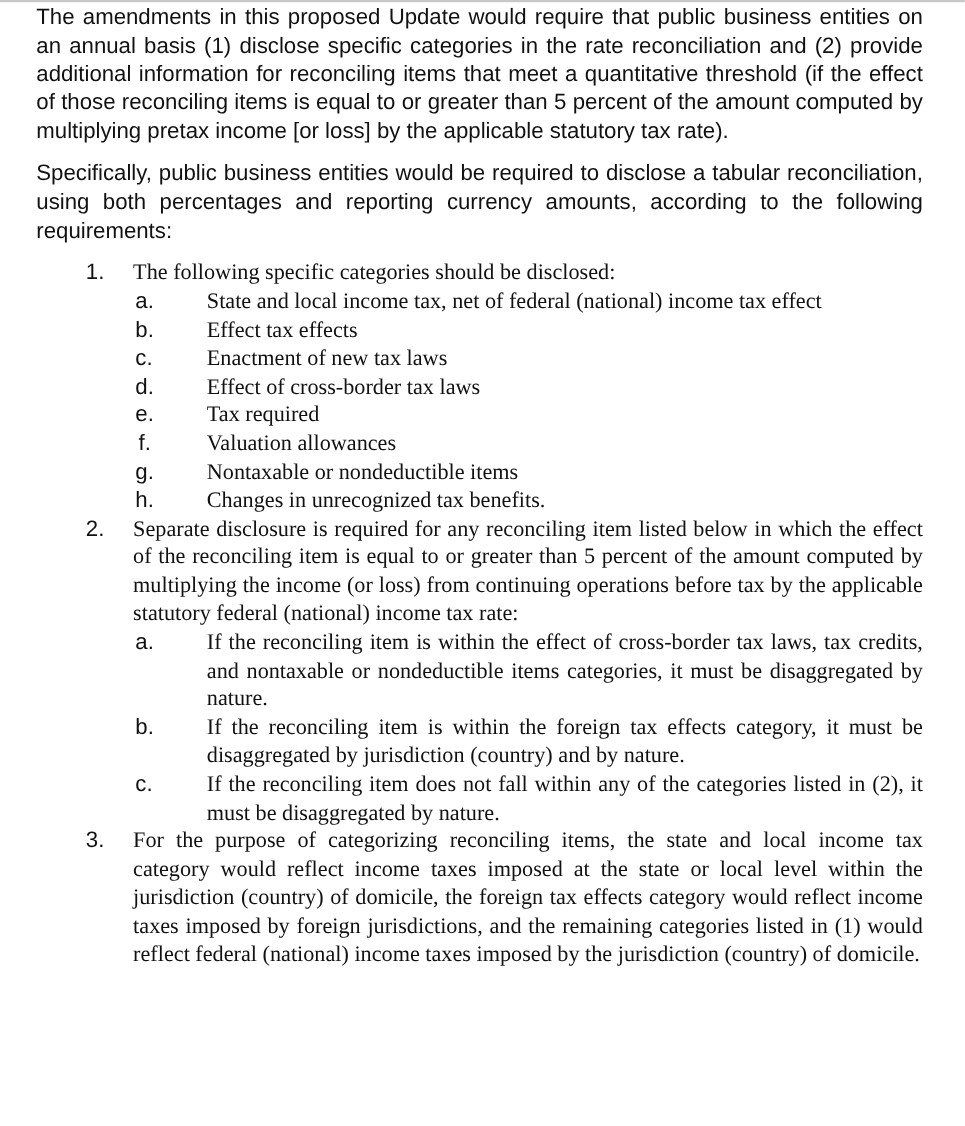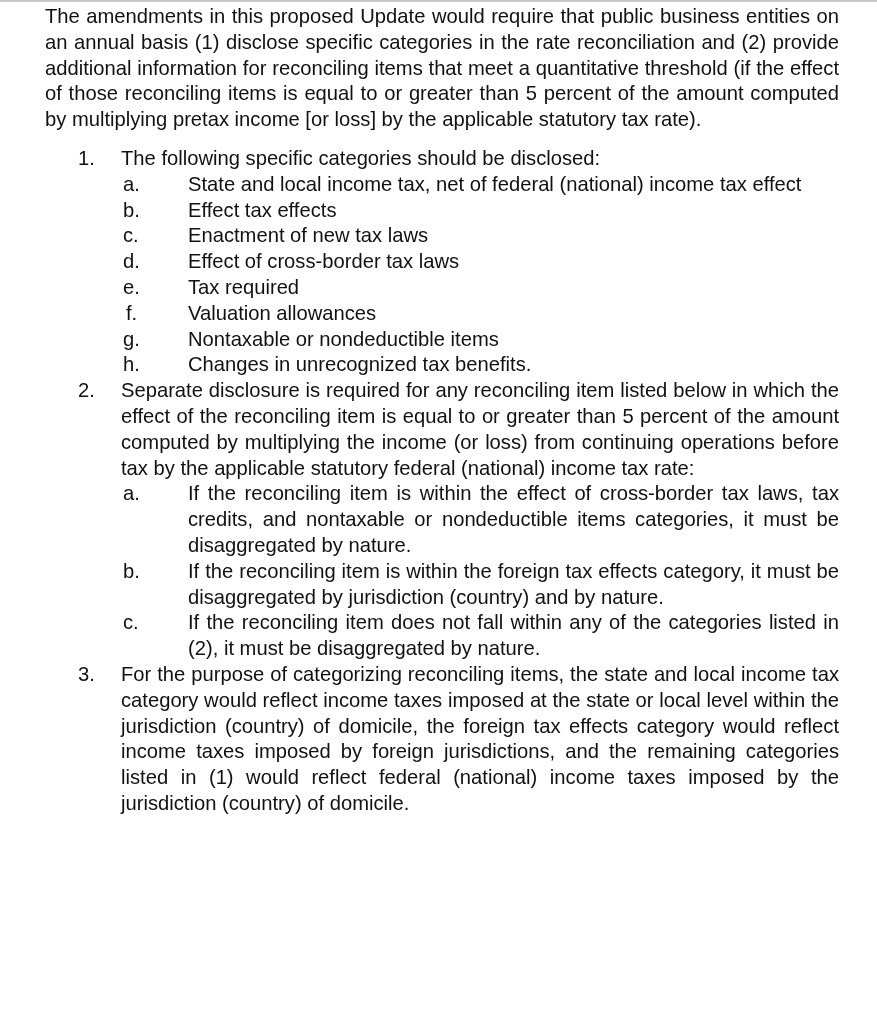--- a/index.html
+++ b/index.html
@@ -3,38 +3,39 @@
 <meta charset="utf-8">
 <style>
   html, body { margin: 0; padding: 0; }
   body {
     width: 877px; height: 1024px; overflow: hidden; background: #ffffff;
     font-family: "Liberation Sans", sans-serif; color: #111111;
     position: relative;
   }
   .topline { position: absolute; left: 0; top: 0; width: 877px; height: 2px; background: #c8c8c8; }
   .doc { position: absolute; left: 33px; top: 4px; width: 806px; font-size: 20.2px; line-height: 25.8px; }
-  p.para { margin: 0 0 13px 12px; text-align: justify; }
+  p.para { margin: 0 0 13px 0; text-align: justify; }
   .ol { margin: 0; padding: 0; list-style: none; }
   .li { position: relative; padding-left: 88px; text-align: justify; }
   .li > .num { position: absolute; left: 45px; top: 0; }
   .sli { position: relative; padding-left: 67px; margin-left: -0px; text-align: justify; }
   .sli > .let { position: absolute; left: 2px; top: 0; }
   .subwrap { margin-left: -88px; padding-left: 155px; }
   .subwrap .sli { padding-left: 0; }
   .subwrap .sli > .let { left: -65px; }
-  .ltext { display: block; }
+  .ltext { display: block; font-family: Liberation Serif, serif; }
 </style>
 </head>
 <body>
 
 <div class="topline"></div>
 
 <div class="doc">
   <p class="para">The amendments in this proposed Update would require that public business entities on an annual basis (1) disclose specific categories in the rate reconciliation and (2) provide additional information for reconciling items that meet a quantitative threshold (if the effect of those reconciling items is equal to or greater than 5 percent of the amount computed by multiplying pretax income [or loss] by the applicable statutory tax rate).</p>
+  <p class="para">Specifically, public business entities would be required to disclose a tabular reconciliation, using both percentages and reporting currency amounts, according to the following requirements:</p>
 
   <div class="ol">
 
     <div class="li">
       <span class="num">1.</span>
       <span class="ltext">The following specific categories should be disclosed:</span>
       <div class="subwrap">
         <div class="sli">
             <span class="let">a.</span>
             <span class="ltext">State and local income tax, net of federal (national) income tax effect</span>

